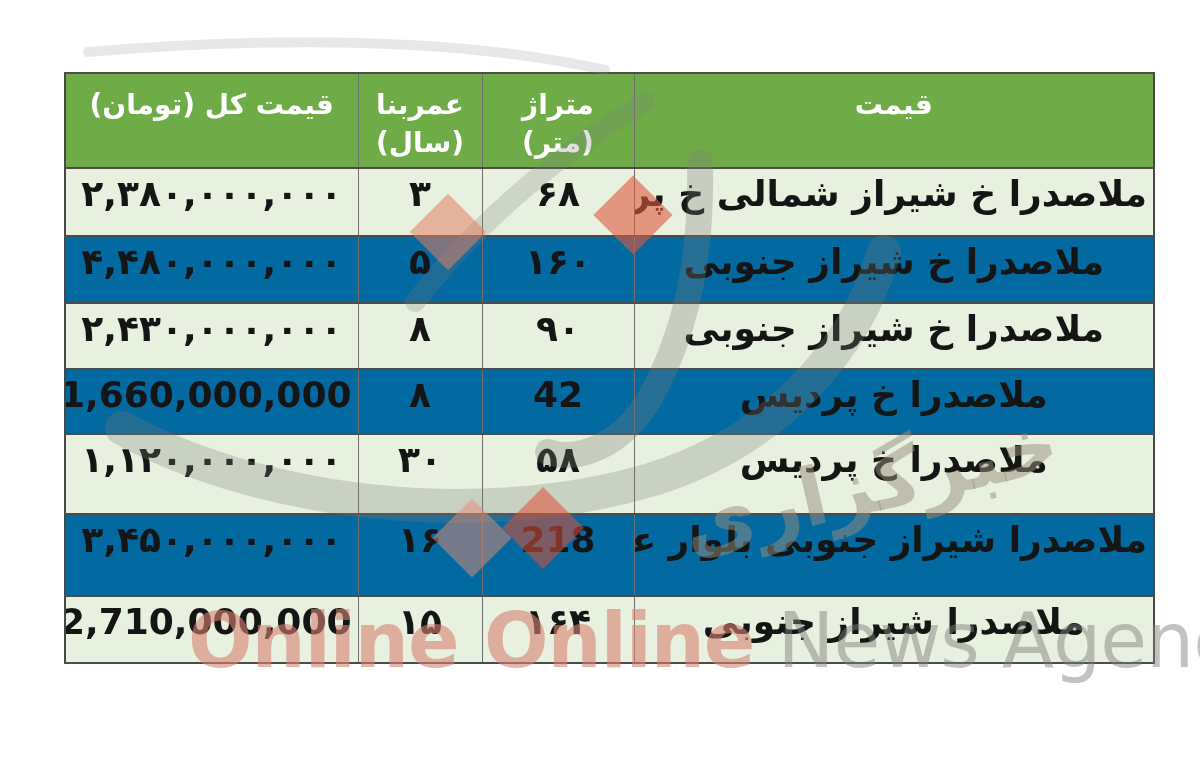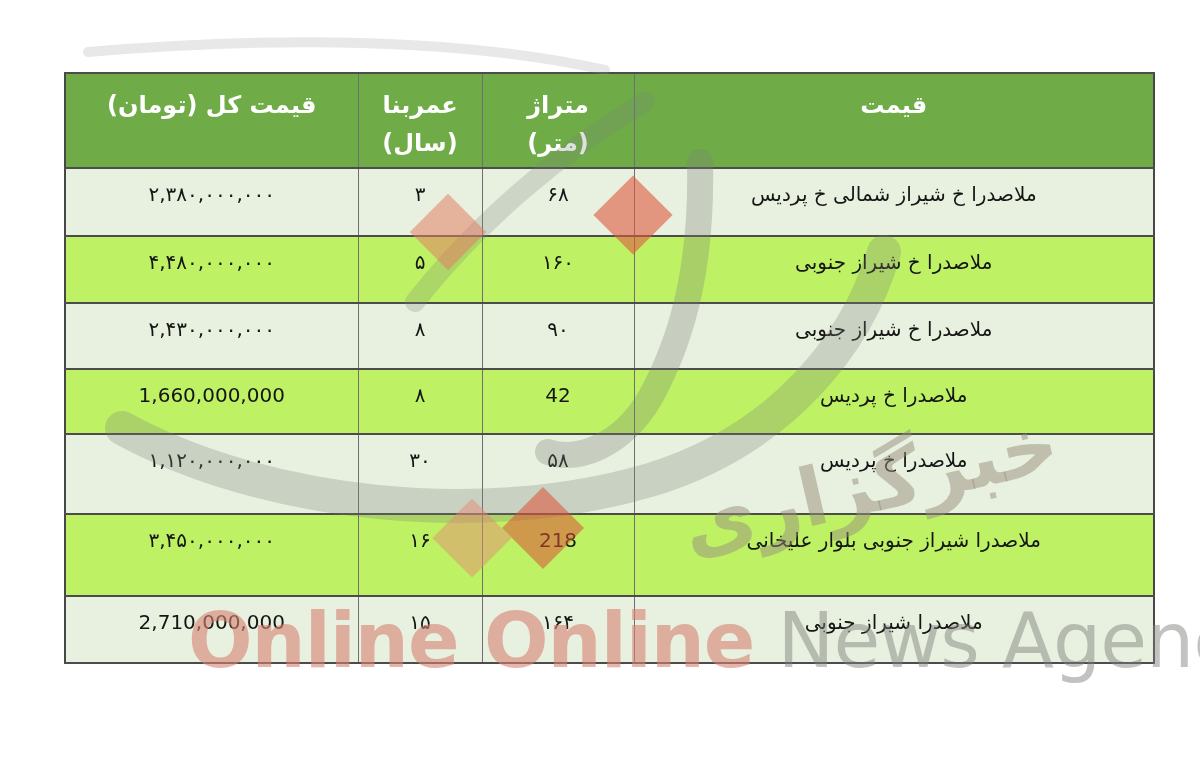--- a/index.html
+++ b/index.html
@@ -24,33 +24,33 @@
     border-right:1px solid #6f6f6f;
     vertical-align:top;
     text-align:center;
     padding:7px 6px 0 6px;
     overflow:hidden;
     white-space:nowrap;
   }
   .price-table thead th{
     background:#6fac47;
     color:#ffffff;
-    font-size:24px;
+    font-size:28px;
     font-weight:bold;
     line-height:38px;
     padding-top:12px;
   }
   .price-table td{
     color:#151515;
-    font-size:20px;
-    font-weight:normal;
+    font-size:36px;
+    font-weight:bold;
     line-height:36px;
   }
   tr.alt td{background:#e8f1df;}
-  tr.plain td{background:#bef264;margin-left:8px;}
+  tr.plain td{background:#0369a1;margin-left:8px;}
   
   tr.hrow{height:95px;}
   tr.r0{height:68px;} tr.r1{height:67px;} tr.r2{height:66px;} tr.r3{height:65px;}
   tr.r4{height:80px;} tr.r5{height:82px;} tr.r6{height:67px;}
 
   
   .watermark{
     position:absolute;inset:0;z-index:10;pointer-events:none;
   }
   .wm-svg{position:absolute;left:0;top:0;}

